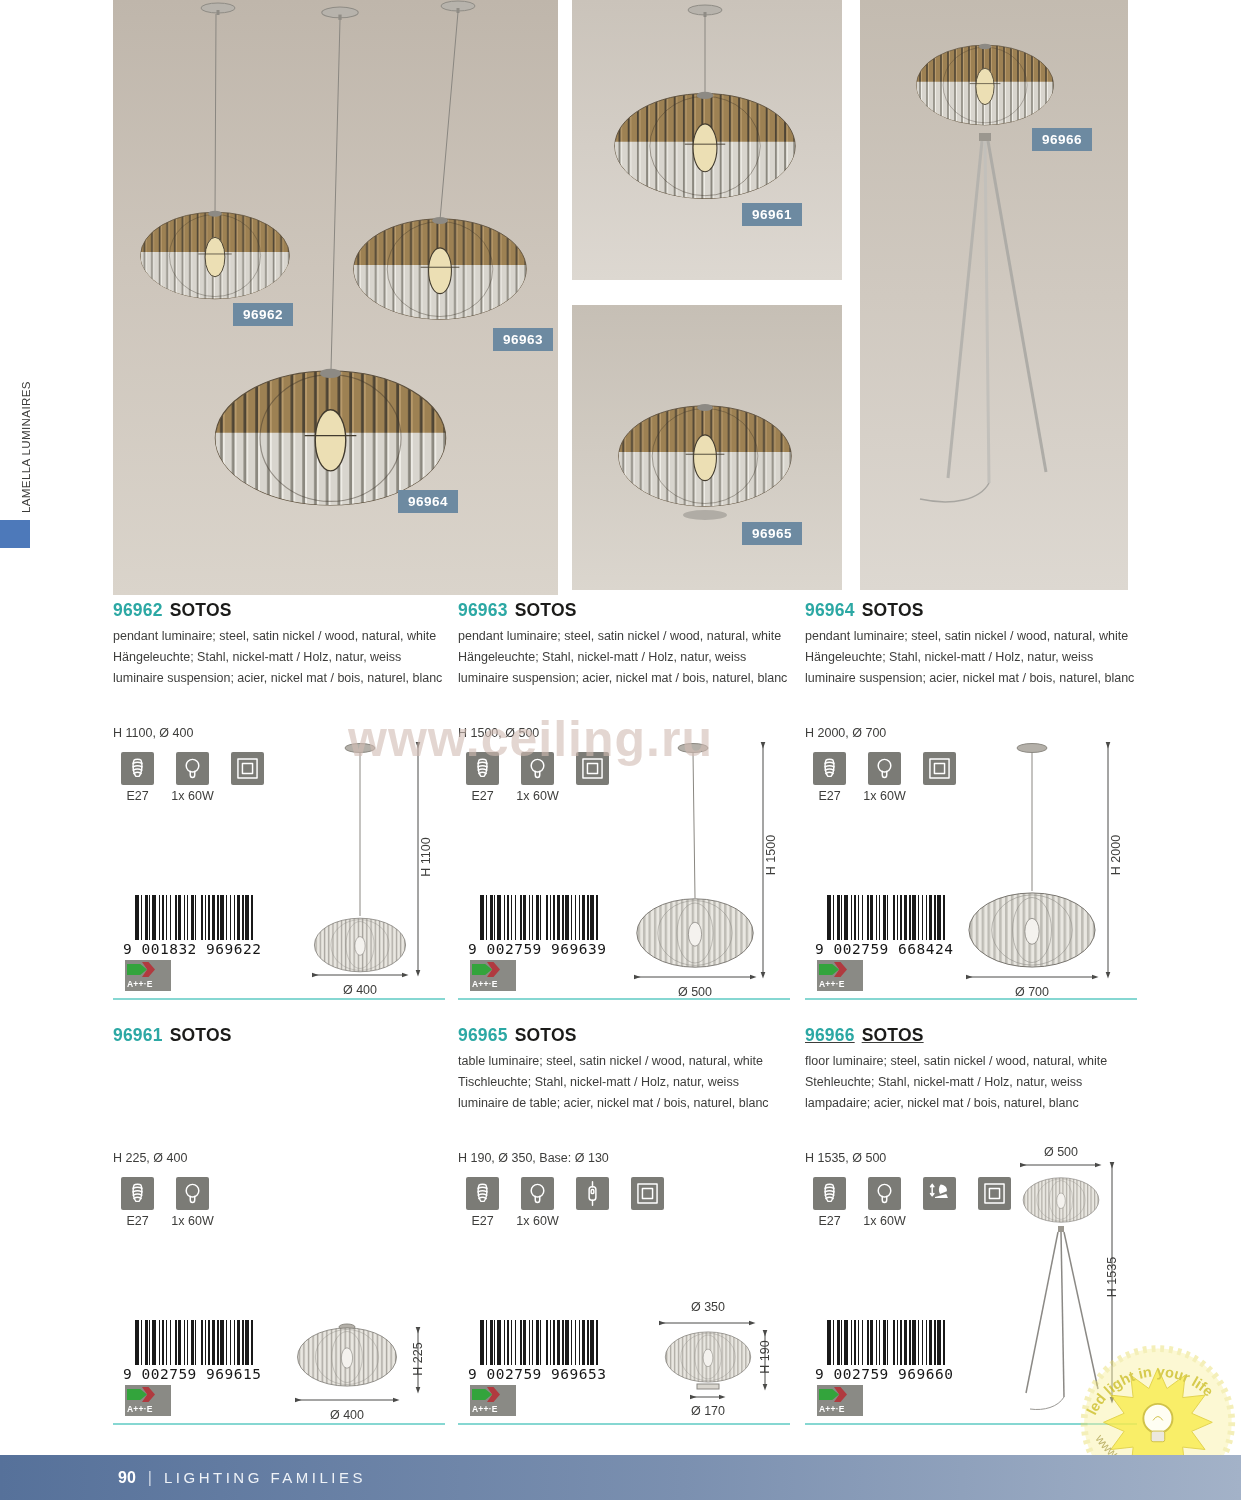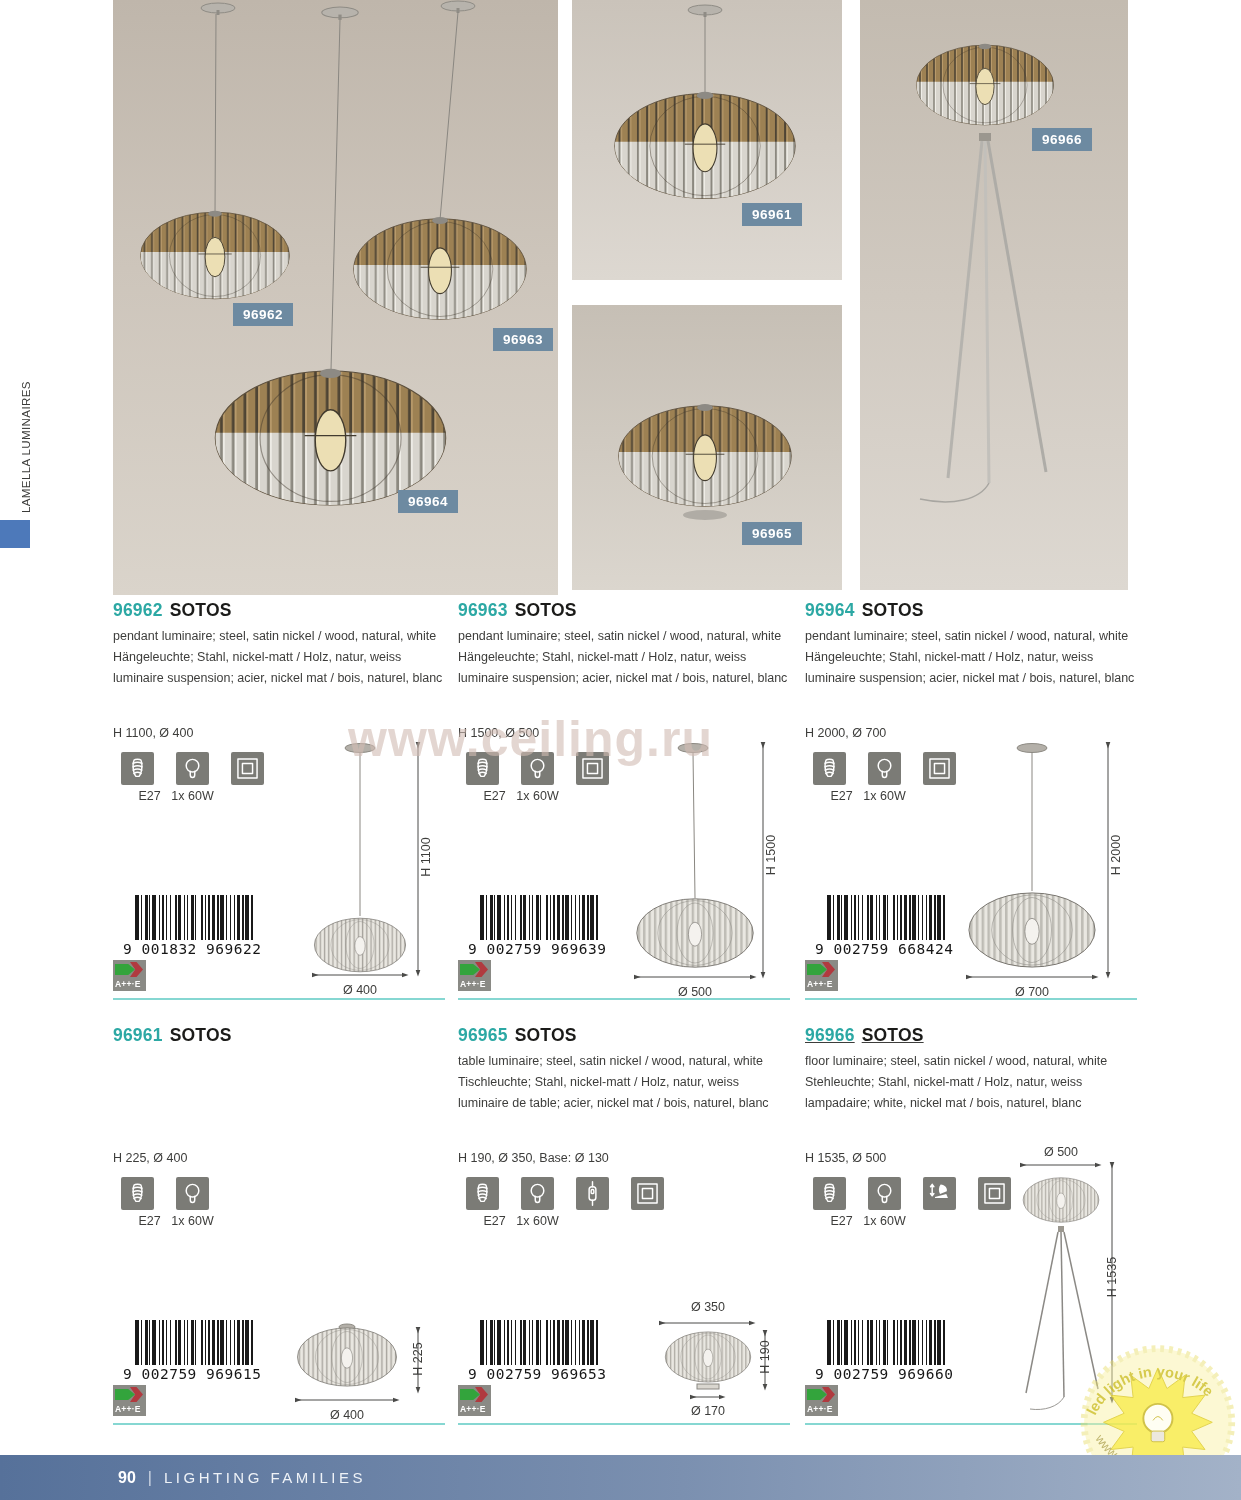--- a/index.html
+++ b/index.html
@@ -21,28 +21,28 @@
   
   .col{position:absolute;width:332px;height:420px;}
   .ptitle{font-size:17.5px;font-weight:bold;color:#1b1b19;letter-spacing:.2px;}
   .pcode{color:#2ca8a4;margin-right:7px;}
   .pdesc{position:absolute;top:26px;left:0;font-size:12.5px;line-height:21px;color:#3d3d3b;}
   .pspec{position:absolute;top:126px;left:0;font-size:12.5px;color:#3d3d3b;}
   .icons{position:absolute;top:152px;left:8px;display:flex;}
   .icw{width:55px;}
   .icon{width:33px;height:33px;background:#7b7b76;border-radius:2px;display:flex;align-items:center;justify-content:center;}
   .icon svg{width:27px;height:27px;stroke:#fff;fill:none;stroke-width:1.3;stroke-linecap:round;stroke-linejoin:round;}
-  .iclabel{margin-top:4px;font-size:12.5px;color:#3d3d3b;text-align:center;white-space:nowrap;width:33px;margin-left:12px;}
+  .iclabel{margin-top:4px;font-size:12.5px;color:#3d3d3b;text-align:center;white-space:nowrap;width:33px;}
   .barcode{position:absolute;top:295px;left:0;}
   .bars{display:flex;height:45px;width:118px;margin-left:22px;overflow:hidden;}
   .bars span{flex:0 0 auto;height:100%;}
   .bars .bk{background:#191919;}
   .bnum{margin-left:10px;margin-top:1px;font-family:"DejaVu Sans Mono",monospace;font-size:14.5px;
         color:#161616;letter-spacing:.5px;white-space:nowrap;}
-  .energy{position:absolute;top:360px;left:0;width:33px;height:31px;background:#8a8a85;overflow:hidden;}
+  .energy{position:absolute;top:360px;left:12px;width:46px;height:31px;background:#8a8a85;overflow:hidden;}
   .earrow{position:absolute;left:2px;top:4px;width:20px;height:11px;background:#33a43c;
           clip-path:polygon(0 0,66% 0,100% 50%,66% 100%,0 100%);}
   .echev{position:absolute;left:17px;top:2px;width:13px;height:15px;background:#b03a3f;
          clip-path:polygon(0 0,50% 0,100% 50%,50% 100%,0 100%,40% 50%);}
   .elabel{position:absolute;left:2px;bottom:2px;color:#fff;font-size:8.5px;font-weight:bold;letter-spacing:.2px;}
   .divider{position:absolute;top:398px;left:0;width:332px;height:2px;background:#86d7d2;}
   
   .drawing{position:absolute;}
   .drawing svg{display:block;overflow:visible;}
   .dl{position:absolute;font-size:12.5px;color:#3d3d3b;white-space:nowrap;text-align:center;}
@@ -681,21 +681,21 @@
     <div class="divider"></div>
   </div>
 
   <div class="col" style="left:805px;top:1025px;text-decoration:underline;">
     <div class="ptitle">
       <span class="pcode">96966</span><span class="pname">SOTOS</span>
     </div>
     <div class="pdesc">
       <div>floor luminaire; steel, satin nickel / wood, natural, white</div>
       <div>Stehleuchte; Stahl, nickel-matt / Holz, natur, weiss</div>
-      <div>lampadaire; white, nickel mat / bois, naturel, blanc</div>
+      <div>lampadaire; acier, nickel mat / bois, naturel, blanc</div>
     </div>
     <div class="pspec">H 1535, Ø 500</div>
     <div class="icons">
       <div class="icw">
           <div class="icon">
             <svg viewBox="0 0 24 24">
               <path d="M9 4.5 C10 3.6 14 3.6 15 4.5 L15.8 7 C16.2 12.5 15.3 16.5 13.4 19 L10.6 19 C8.7 16.5 7.8 12.5 8.2 7 Z"></path>
               <path d="M8.2 7.5 C11 6 13 6 15.8 7.5 M8 10.5 C11 9 13 9 16 10.5 M8.2 13.5 C11 12 13 12 15.8 13.5 M8.8 16.5 C11 15 13 15 15.2 16.5"></path>
             </svg>
           </div>

